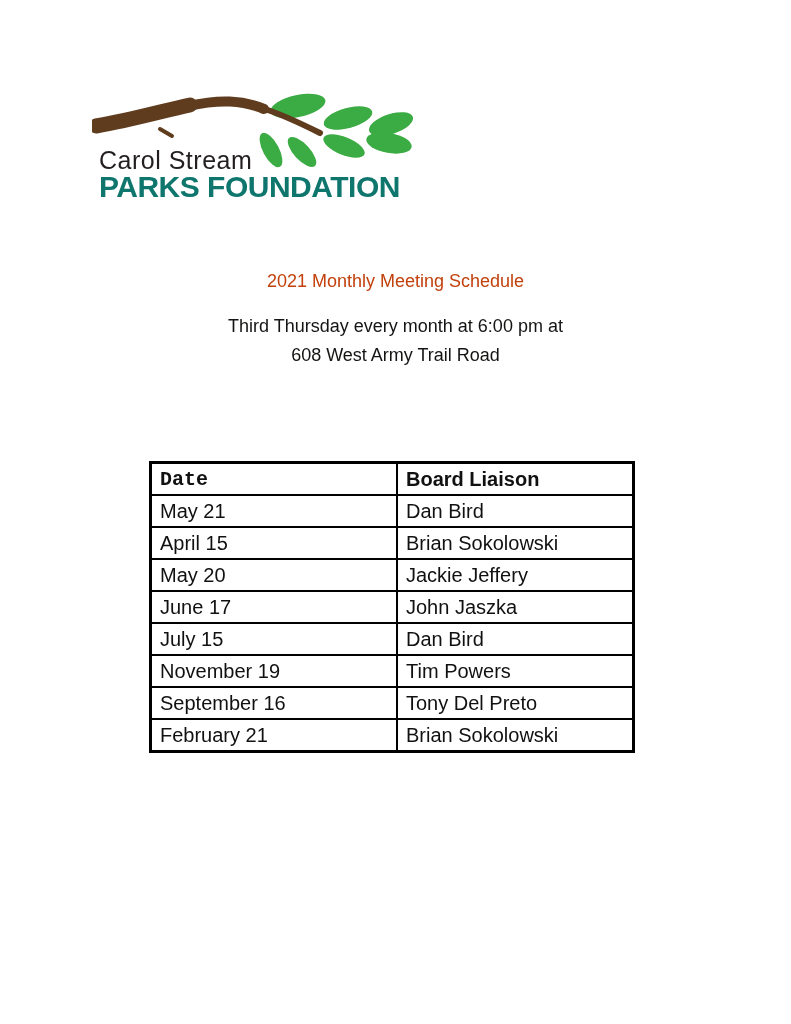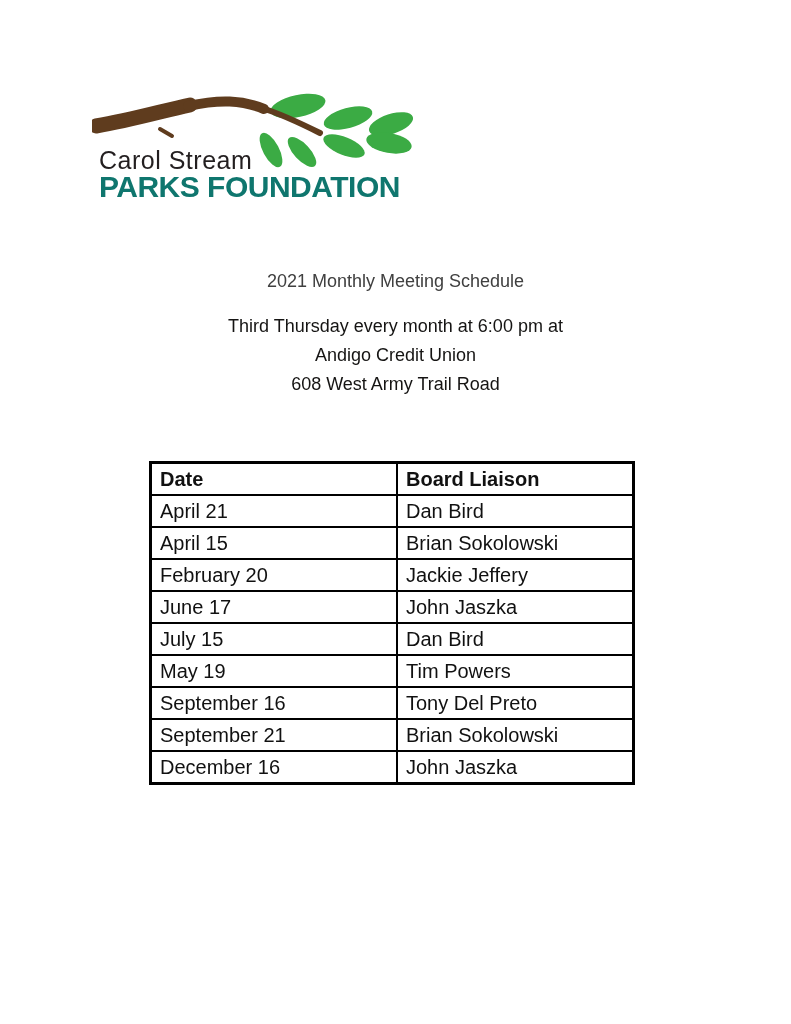--- a/index.html
+++ b/index.html
@@ -51,21 +51,21 @@
   }
 
   
   .doc-title {
     position: absolute;
     top: 271px;
     left: 0;
     width: 100%;
     text-align: center;
     font-size: 18px;
-    color: #404040;
+    color: #c2410c;
   }
   .doc-details {
     position: absolute;
     top: 312px;
     left: 0;
     width: 100%;
     text-align: center;
     font-size: 18px;
     line-height: 29px;
     color: #151413;
@@ -84,21 +84,21 @@
     border: 2px solid #000;
     height: 30px;
     padding: 0 0 0 8px;
     font-size: 20px;
     text-align: left;
     vertical-align: middle;
     white-space: nowrap;
     color: #111;
   }
   .schedule th { font-weight: bold; }
-  .col-date { width: 236px; }
+  .col-date { width: 236px; font-family: Liberation Mono, monospace; }
   .col-liaison { width: 226px; }
 </style>
 </head>
 <body>
 
 <div class="page">
 
   <div class="logo">
     <svg width="340" height="90" viewBox="0 0 340 90" aria-hidden="true">
 
@@ -121,65 +121,60 @@
     </svg>
     <div class="logo-line1">Carol Stream</div>
     <div class="logo-line2">PARKS FOUNDATION</div>
   </div>
 
   <div class="doc-title">2021 Monthly Meeting Schedule</div>
 
   <div class="doc-details">
 
   <div>Third Thursday every month at 6:00 pm at</div>
-      <div>Andigo Credit Union</div>
       <div>608 West Army Trail Road</div>
     </div>
 
   <table class="schedule">
     <thead>
       <tr>
         <th class="col-date">Date</th>
         <th class="col-liaison">Board Liaison</th>
       </tr>
     </thead>
     <tbody>
 
     <tr>
-        <td>April 21</td>
+        <td>May 21</td>
         <td>Dan Bird</td>
       </tr>
         <tr>
         <td>April 15</td>
         <td>Brian Sokolowski</td>
       </tr>
         <tr>
-        <td>February 20</td>
+        <td>May 20</td>
         <td>Jackie Jeffery</td>
       </tr>
         <tr>
         <td>June 17</td>
         <td>John Jaszka</td>
       </tr>
         <tr>
         <td>July 15</td>
         <td>Dan Bird</td>
       </tr>
         <tr>
-        <td>May 19</td>
+        <td>November 19</td>
         <td>Tim Powers</td>
       </tr>
         <tr>
         <td>September 16</td>
         <td>Tony Del Preto</td>
       </tr>
         <tr>
-        <td>September 21</td>
+        <td>February 21</td>
         <td>Brian Sokolowski</td>
-      </tr>
-        <tr>
-        <td>December 16</td>
-        <td>John Jaszka</td>
       </tr>
       </tbody>
   </table>
 
 </div>
 
 </body></html>

